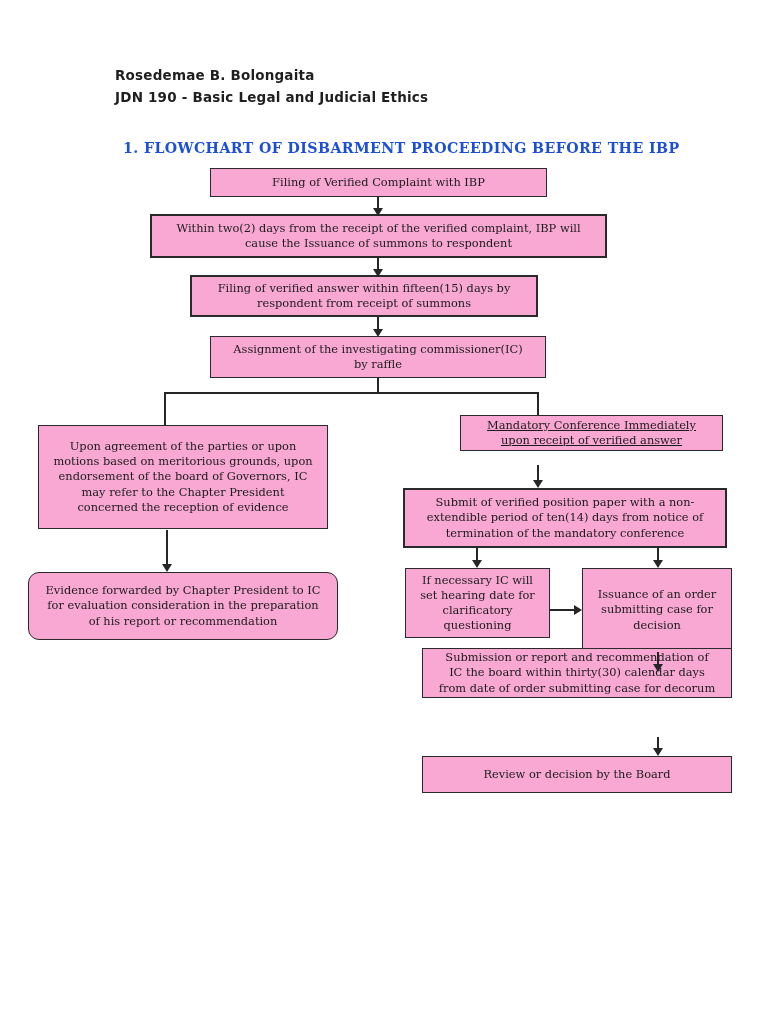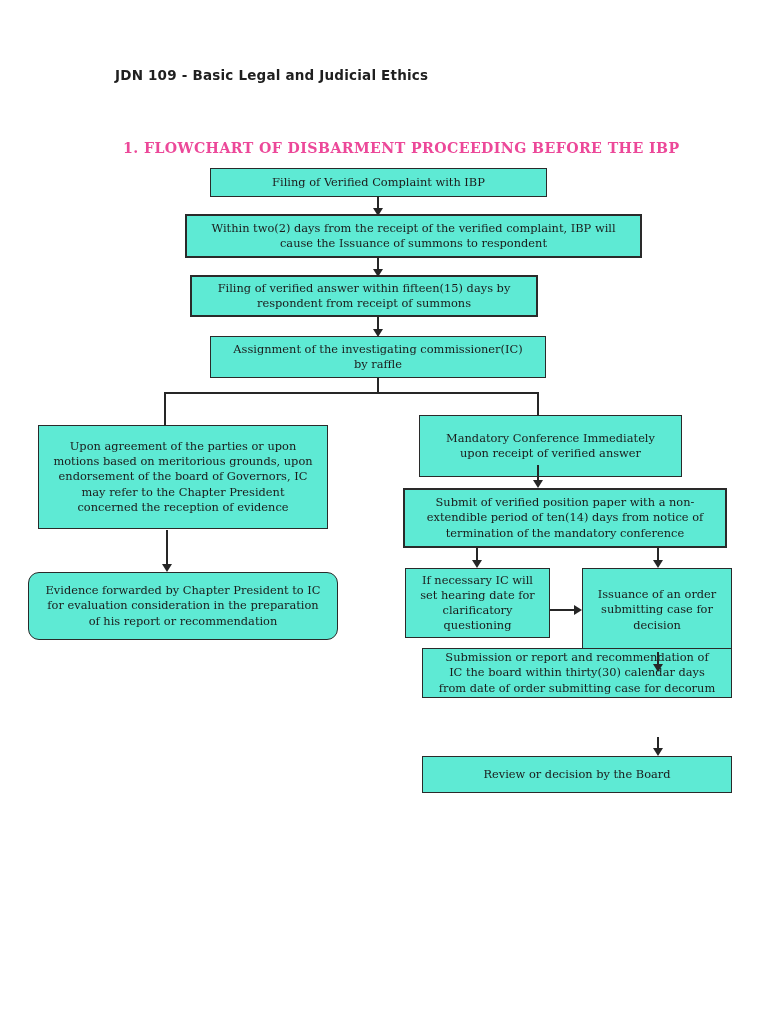--- a/index.html
+++ b/index.html
@@ -17,40 +17,40 @@
     position:absolute;left:115px;top:64px;
     font-family:"DejaVu Sans", sans-serif;
     font-weight:bold;font-size:13.5px;line-height:22px;
     color:#1f1f1f;letter-spacing:.2px;
   }
 
   
   .doc-title{
     position:absolute;left:123px;top:140px;width:560px;
     font-family:"DejaVu Serif", serif;
-    font-weight:bold;font-size:14.2px;color:#ec4899;
+    font-weight:bold;font-size:14.2px;color:#1d4ed8;
     letter-spacing:.4px;white-space:nowrap;
   }
 
   
   .node{
     position:absolute;box-sizing:border-box;
-    border:1.4px solid #2a2a2a;background:#5eead4;
+    border:1.4px solid #2a2a2a;background:#f9a8d4;
     display:flex;align-items:center;justify-content:center;
     text-align:center;color:#1b1b1b;
     font-size:11.4px;line-height:1.32;
     white-space:pre-line;padding:2px 4px;
   }
   #n1{left:210px;top:168px;width:337px;height:29px;}
-  #n2{left:150px;top:214px;width:457px;height:44px;border-width:2px;margin-left:35px;}
+  #n2{left:150px;top:214px;width:457px;height:44px;border-width:2px;}
   #n3{left:190px;top:275px;width:348px;height:42px;border-width:2.4px;}
   #n4{left:210px;top:336px;width:336px;height:42px;}
   #n5{left:38px;top:425px;width:290px;height:104px;}
   #n6{left:28px;top:572px;width:310px;height:68px;border-width:1.8px;border-radius:11px;}
-  #n7{left:419px;top:415px;width:263px;height:62px;}
+  #n7{left:460px;top:415px;width:263px;height:36px;text-decoration:underline;}
   #n8{left:403px;top:488px;width:324px;height:60px;border-width:2px;}
   #n9{left:405px;top:568px;width:145px;height:70px;border-width:1.8px;}
   #n10{left:582px;top:568px;width:150px;height:84px;}
   #n11{left:422px;top:648px;width:310px;height:50px;}
   #n12{left:422px;top:756px;width:310px;height:37px;}
 
   
   .vline{position:absolute;width:2px;background:#262626;}
   .hline{position:absolute;height:2px;background:#262626;}
   .head-down{
@@ -77,21 +77,22 @@
   #c8s{left:550px;top:609px;width:25px;}    #c8h{left:574px;top:605px;}
   #c9s{left:657px;top:652px;height:13px;}   #c9h{left:653px;top:664px;}
   #c10s{left:657px;top:737px;height:12px;}  #c10h{left:653px;top:748px;}
 </style>
 </head>
 <body>
 
 <div class="page">
 
   <div class="doc-header">
-    <div>JDN 109 - Basic Legal and Judicial Ethics</div>
+    <div>Rosedemae B. Bolongaita</div>
+    <div>JDN 190 - Basic Legal and Judicial Ethics</div>
   </div>
 
   <div class="doc-title">1. FLOWCHART OF DISBARMENT PROCEEDING BEFORE THE IBP</div>
 
   <div class="node" id="n1">Filing of Verified Complaint with IBP</div>
   <div class="node" id="n2">Within two(2) days from the receipt of the verified complaint, IBP will
 cause the Issuance of summons to respondent</div>
   <div class="node" id="n3">Filing of verified answer within fifteen(15) days by
 respondent from receipt of summons</div>
   <div class="node" id="n5">Upon agreement of the parties or upon

